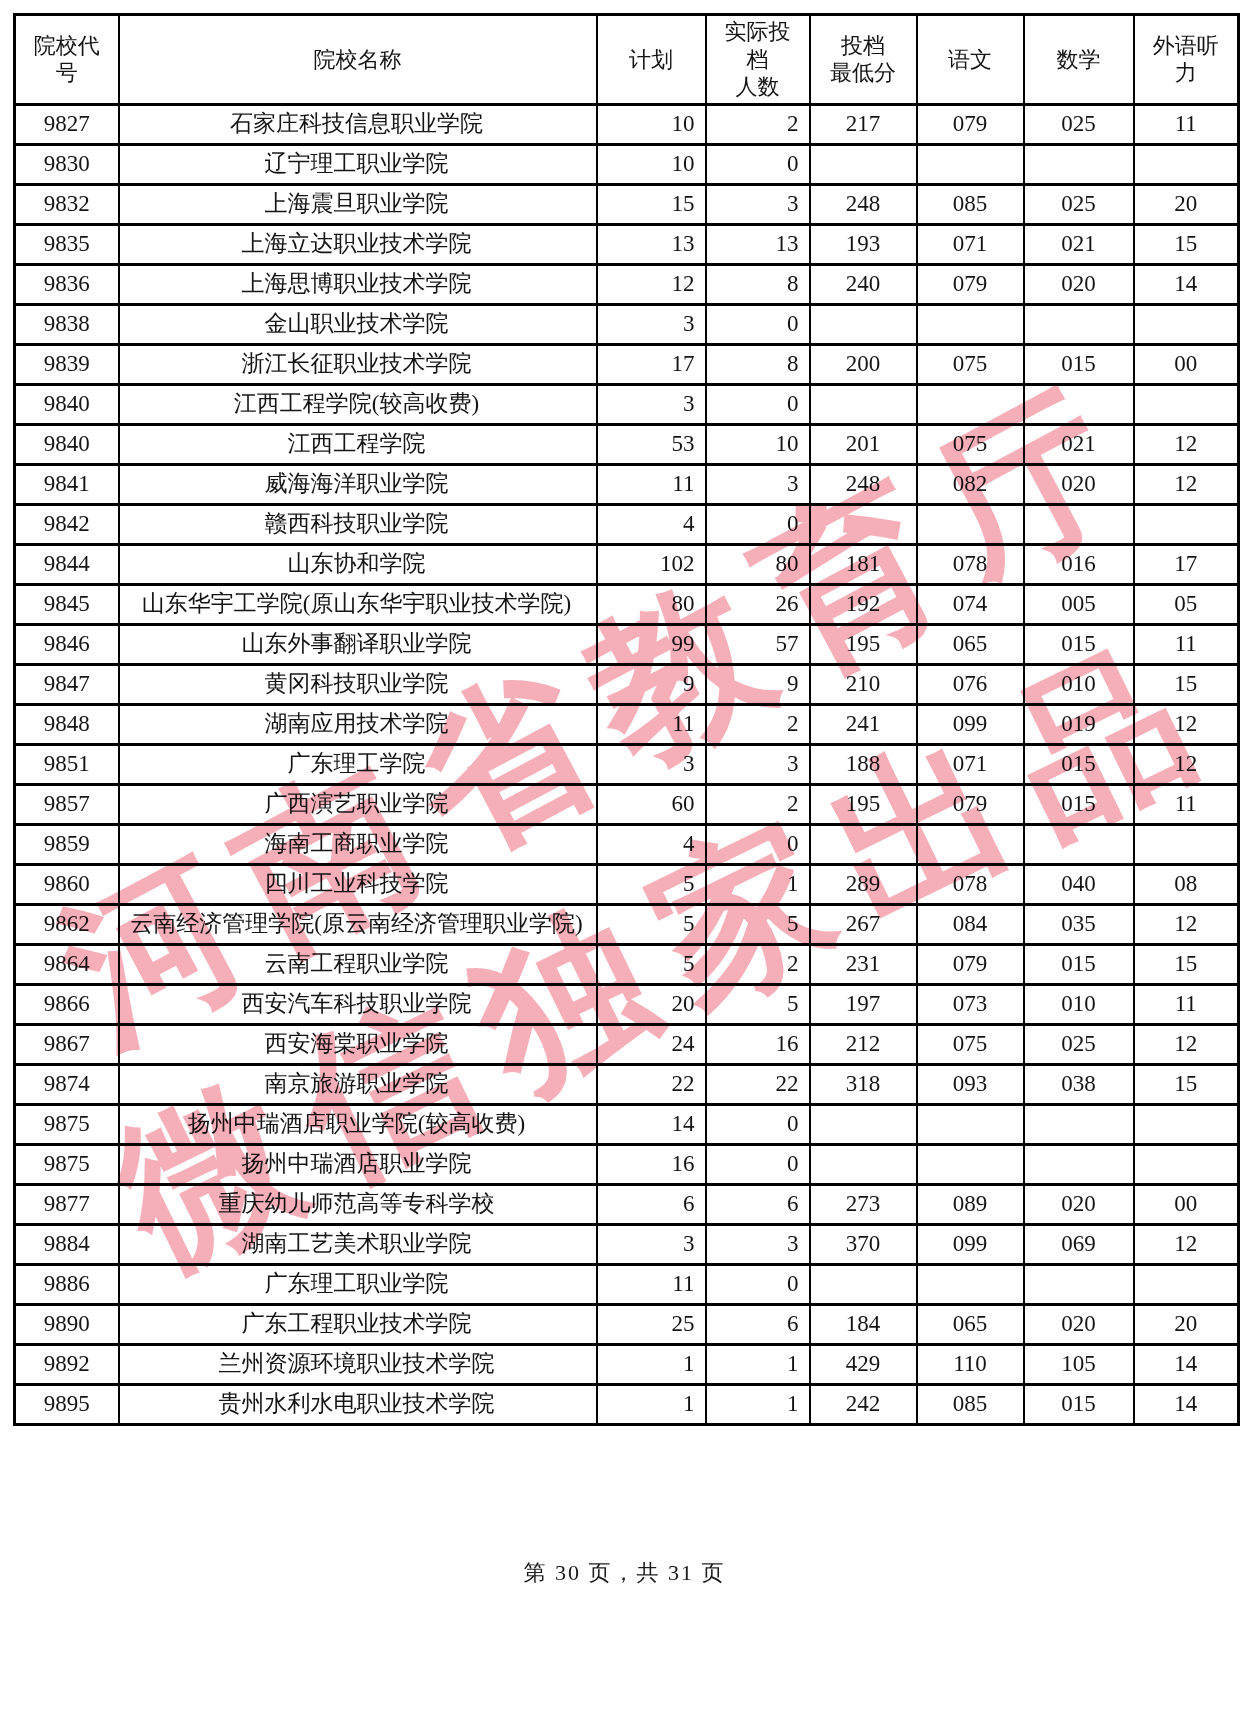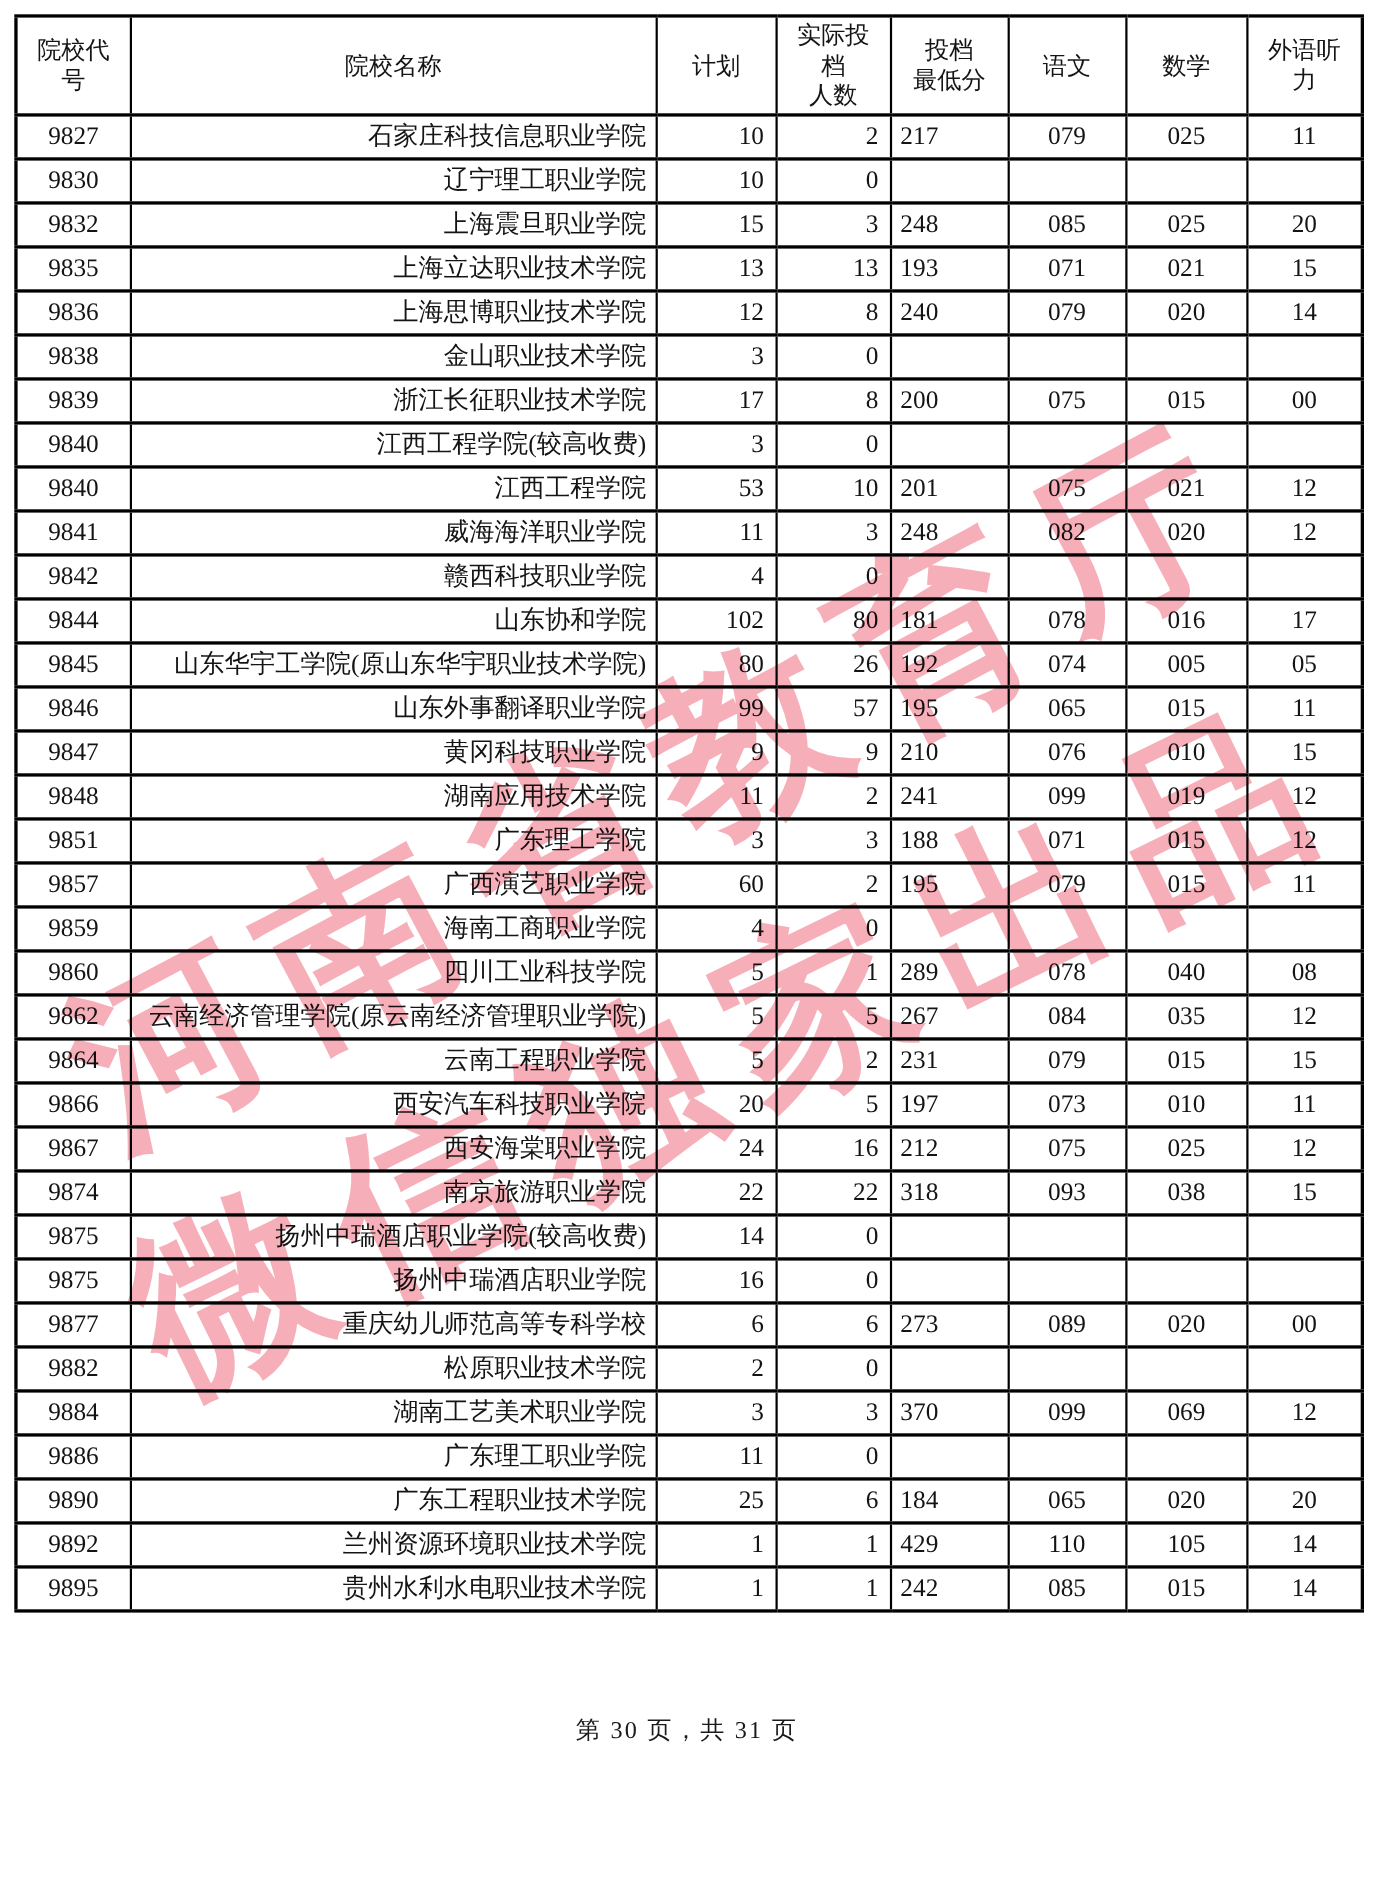--- a/index.html
+++ b/index.html
@@ -45,24 +45,24 @@
     height: 58px;
     text-align: center;
     line-height: 1.25;
     white-space: pre-line;
     font-size: 22px;
   }
   .score-table tbody tr {
     height: 40px;
   }
   td.col-code      { text-align: center; }
-  td.col-name      { text-align: right; padding-left: 6px; line-height: 1.3; }
+  td.col-name      { text-align: center; padding-left: 6px; line-height: 1.3; }
   td.col-plan      { text-align: right; padding-right: 10px; }
   td.col-actual    { text-align: right; padding-right: 10px; }
-  td.col-min_score { }
+  td.col-min_score { text-align: center; }
   td.col-chinese   { text-align: center; }
   td.col-math      { text-align: center; margin-left: 28px; }
   td.col-listening { text-align: center; }
 
   .footer {
     position: absolute;
     left: 0;
     top: 1558px;
     width: 100%;
     text-align: center;
@@ -406,30 +406,20 @@
           <td class="col-code">9877</td>
           <td class="col-name">重庆幼儿师范高等专科学校</td>
           <td class="col-plan">6</td>
           <td class="col-actual">6</td>
           <td class="col-min_score">273</td>
           <td class="col-chinese">089</td>
           <td class="col-math">020</td>
           <td class="col-listening">00</td>
         </tr>
         <tr>
-          <td class="col-code">9882</td>
-          <td class="col-name">松原职业技术学院</td>
-          <td class="col-plan">2</td>
-          <td class="col-actual">0</td>
-          <td class="col-min_score"></td>
-          <td class="col-chinese"></td>
-          <td class="col-math"></td>
-          <td class="col-listening"></td>
-        </tr>
-        <tr>
           <td class="col-code">9884</td>
           <td class="col-name">湖南工艺美术职业学院</td>
           <td class="col-plan">3</td>
           <td class="col-actual">3</td>
           <td class="col-min_score">370</td>
           <td class="col-chinese">099</td>
           <td class="col-math">069</td>
           <td class="col-listening">12</td>
         </tr>
         <tr>

